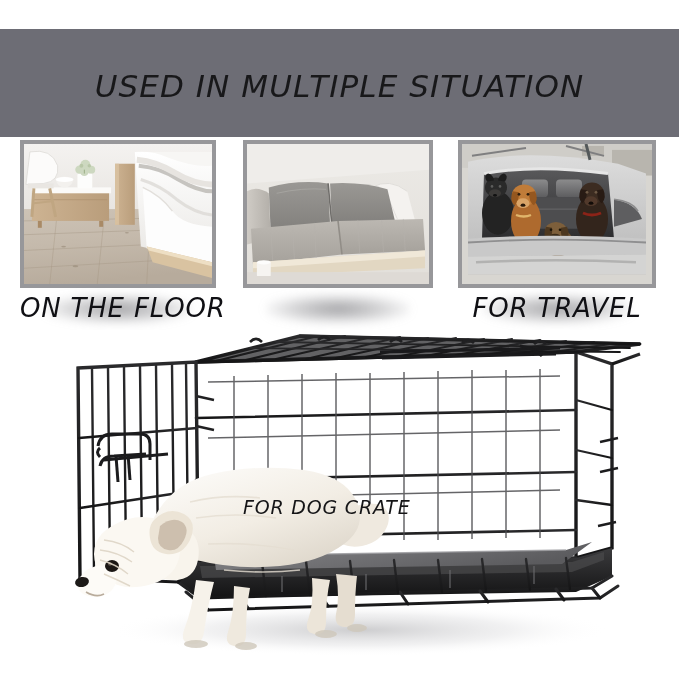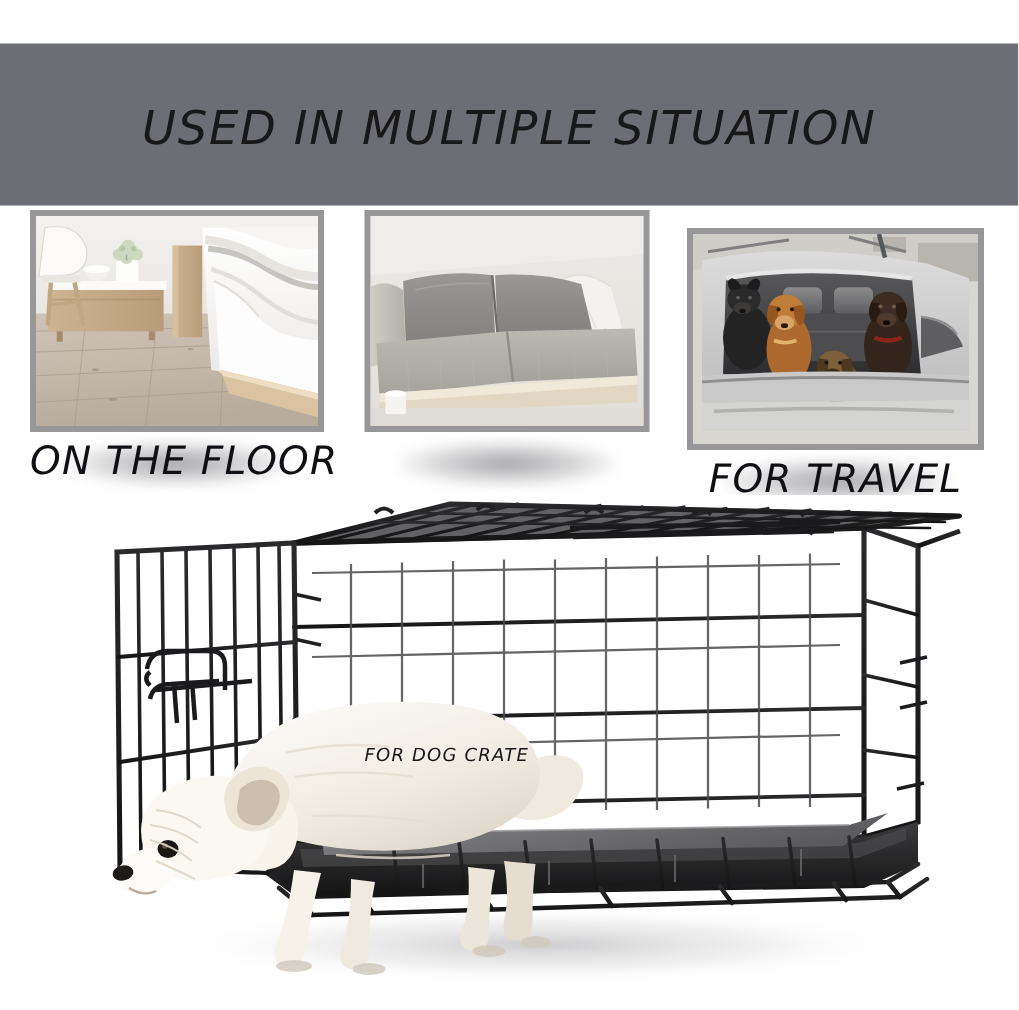--- a/index.html
+++ b/index.html
@@ -57,21 +57,21 @@
     width: 679px;
     height: 230px;
   }
   .thumb-cell {
     position: absolute;
     top: 0;
     height: 230px;
   }
   .thumb-cell.c1 { left: 20px;  width: 196px; }
   .thumb-cell.c2 { left: 243px; width: 190px; }
-  .thumb-cell.c3 { left: 458px; width: 198px; margin-top: 12px; }
+  .thumb-cell.c3 { left: 458px; width: 198px; }
 
   .thumb-frame {
     position: absolute;
     left: 0; top: 32px;
     width: 100%;
     height: 148px;
     border: 4px solid #97979a;
     box-sizing: border-box;
     background: #eceae7;
     overflow: hidden;
@@ -113,21 +113,21 @@
     background: #ffffff;
     overflow: hidden;
   }
   .hero svg { position: absolute; left: 0; top: 0; }
   .hero-label {
     position: absolute;
     left: 243px;
     top: 496px;
     font-family: "DejaVu Sans", sans-serif;
     font-style: italic;
-    font-size: 12px;
+    font-size: 19px;
     letter-spacing: 0.8px;
     color: #151517;
     white-space: nowrap;
     z-index: 40;
   }
 </style>
 </head>
 <body>
 
 <div id="page">

